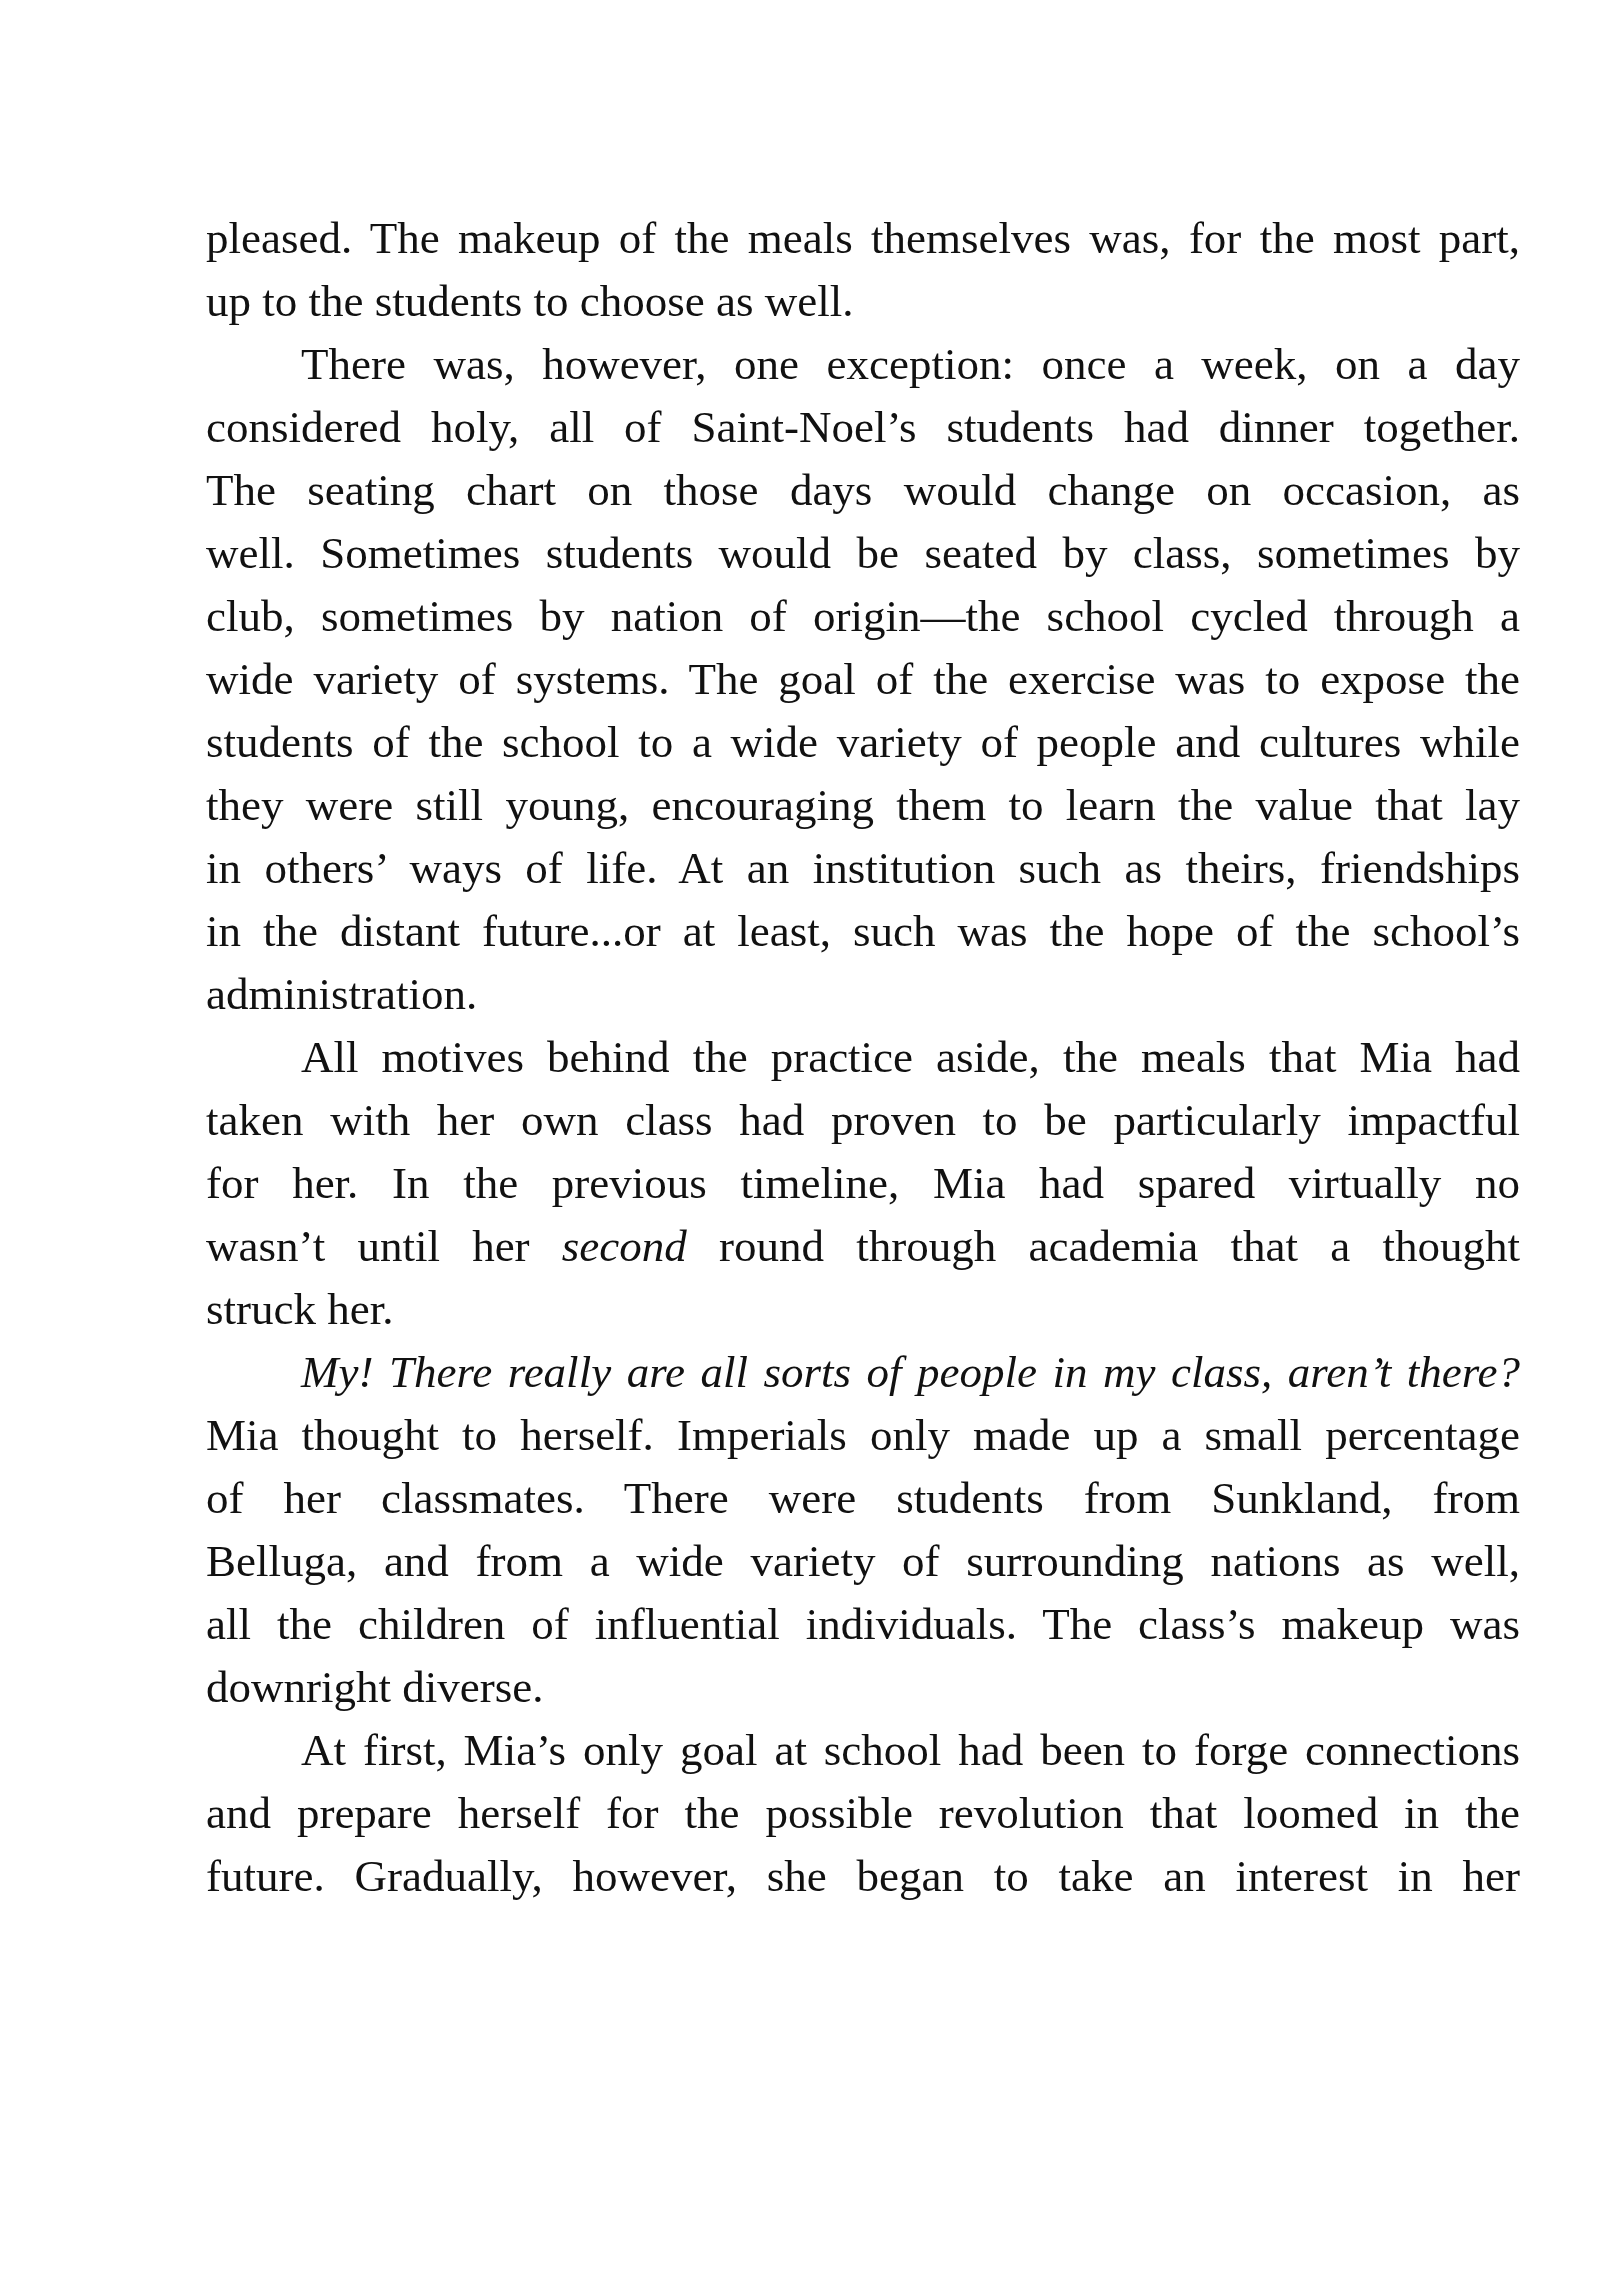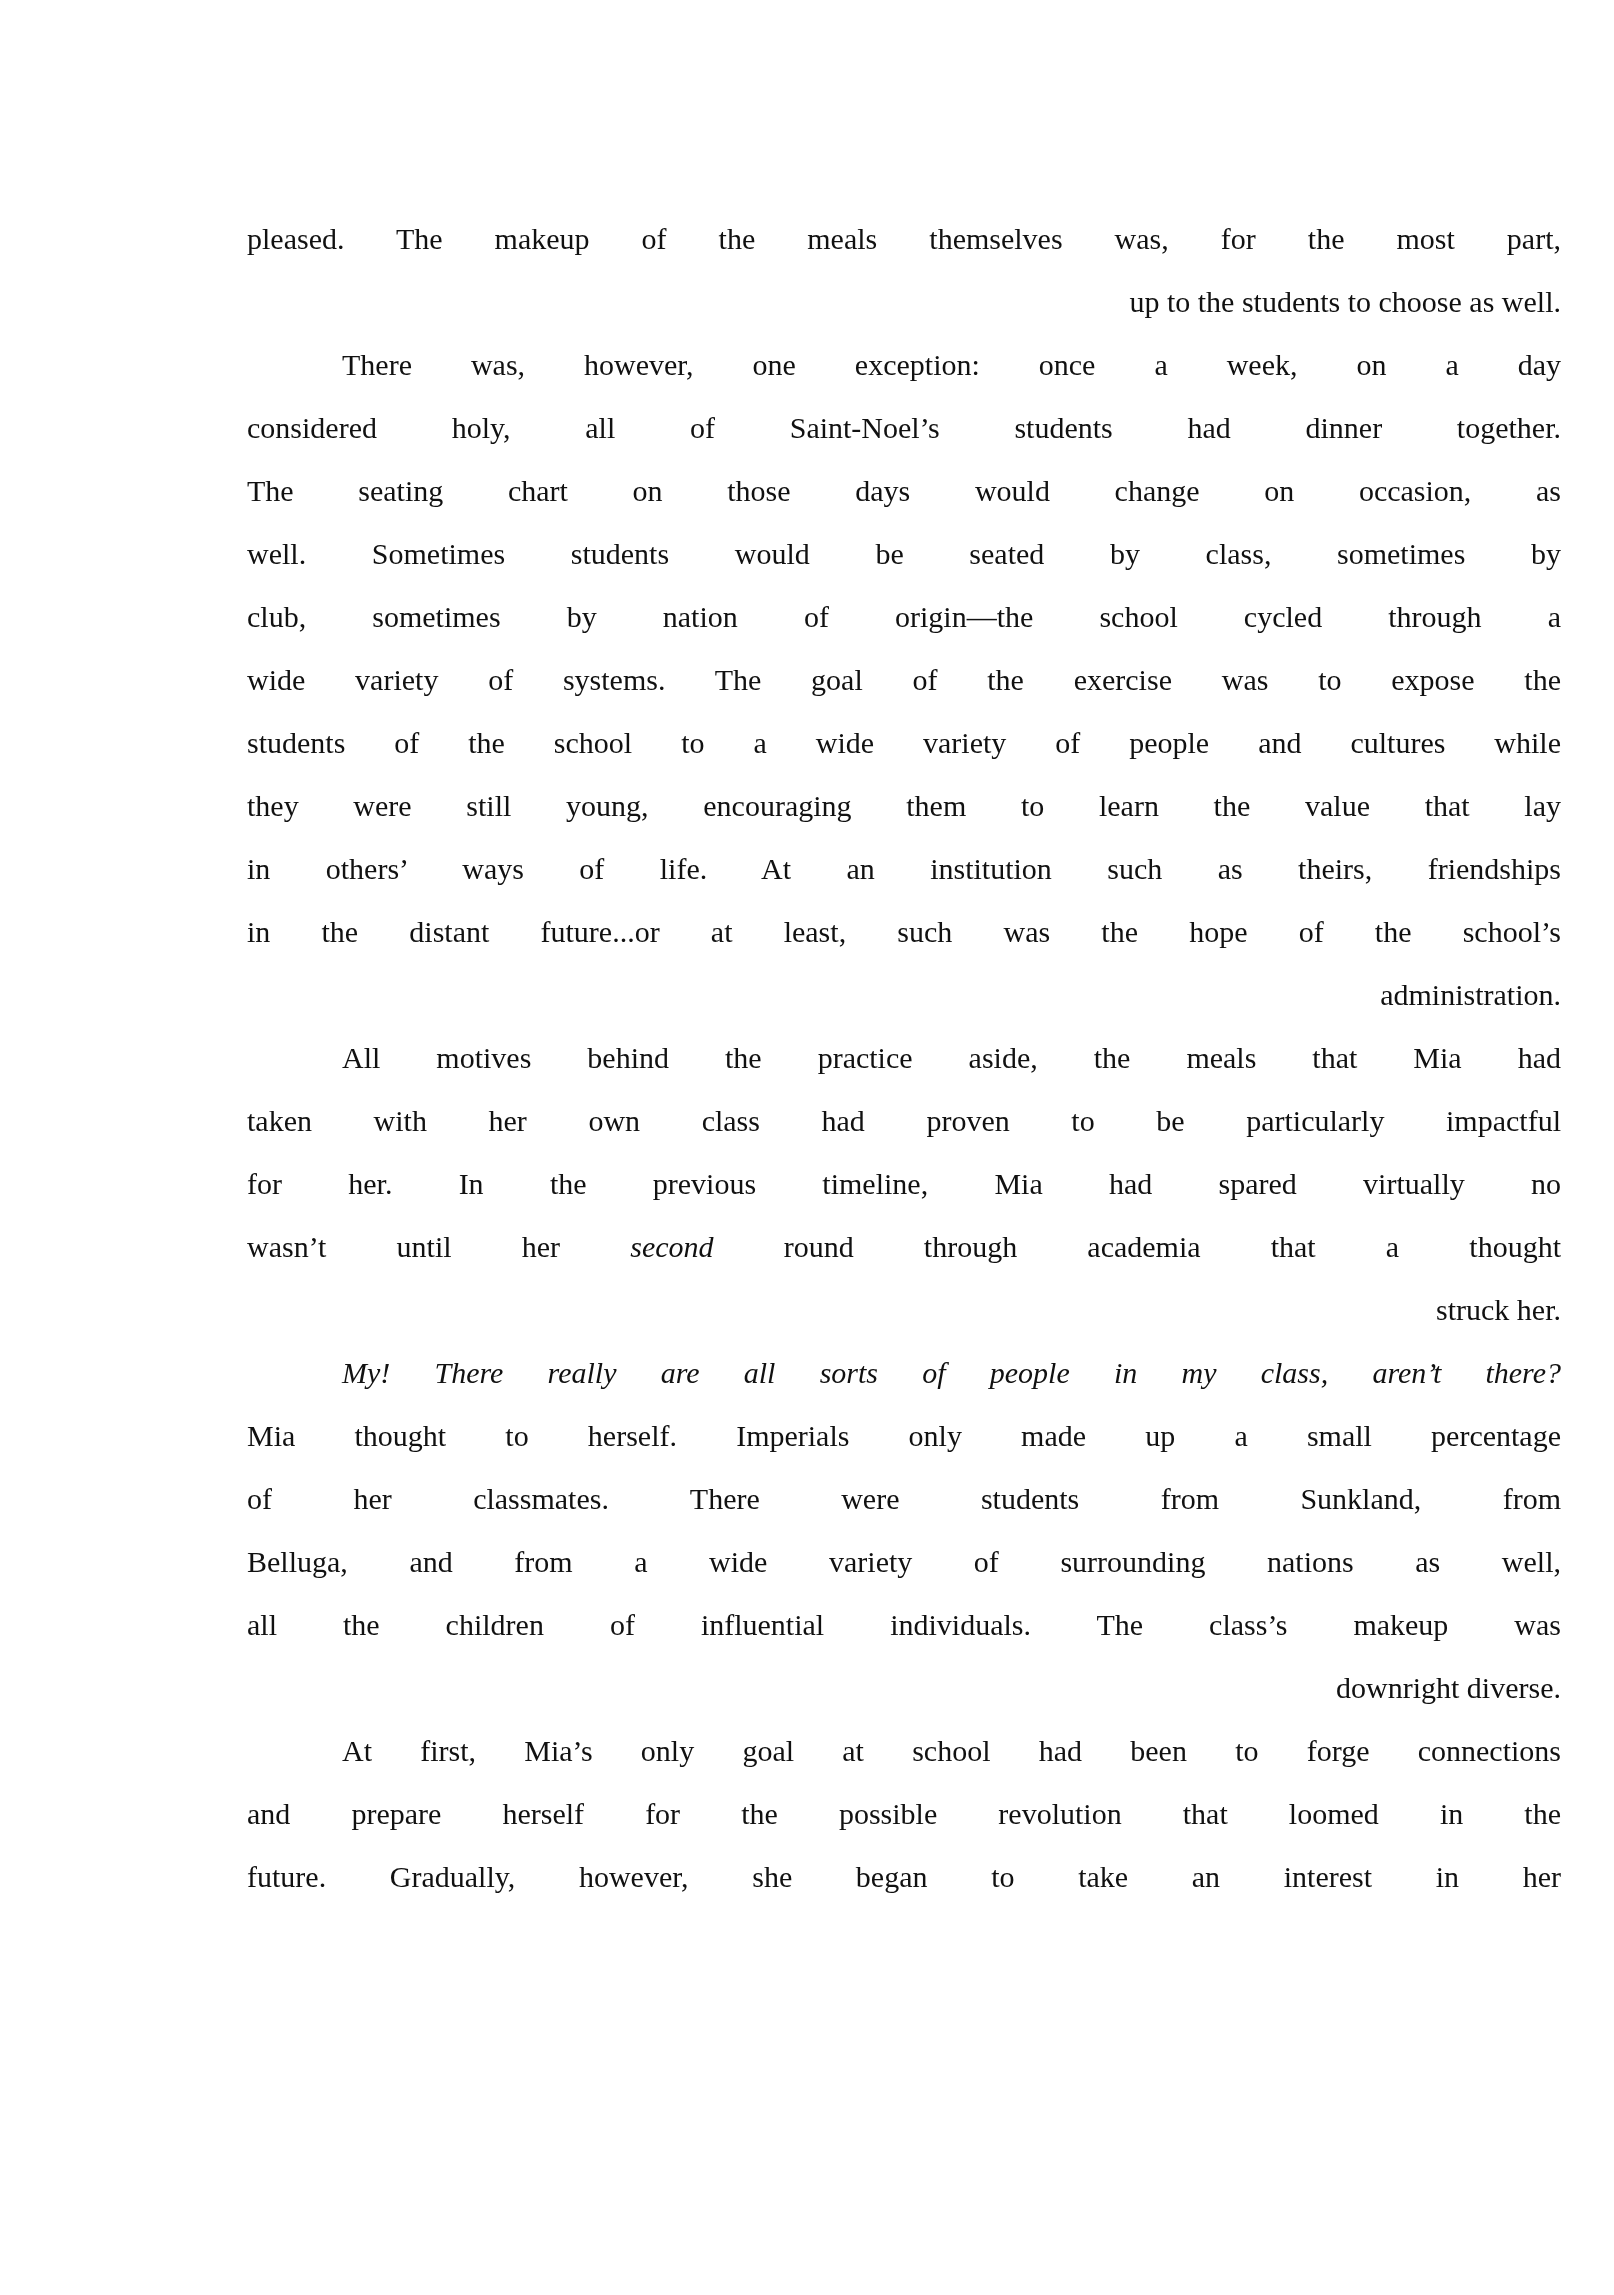--- a/index.html
+++ b/index.html
@@ -16,34 +16,33 @@
     background: #ffffff;
     overflow: hidden;
   }
   .text-block {
     position: absolute;
     left: 206px;
     top: 207px;
     width: 1314px;
     color: #111111;
     font-family: "Liberation Serif", serif;
-    font-size: 30px;
-    margin-left: 41px;
+    font-size: 45px;
   }
   .line {
     height: 63px;
     line-height: 63px;
     overflow: hidden;
   }
   .line.justify {
     text-align: justify;
     text-align-last: justify;
   }
   .line.last {
-    text-align: right;
+    text-align: left;
   }
   .line.indent {
     text-indent: 95px;
   }
   .italic {
     font-style: italic;
   }
 </style>
 </head>
 <body>

